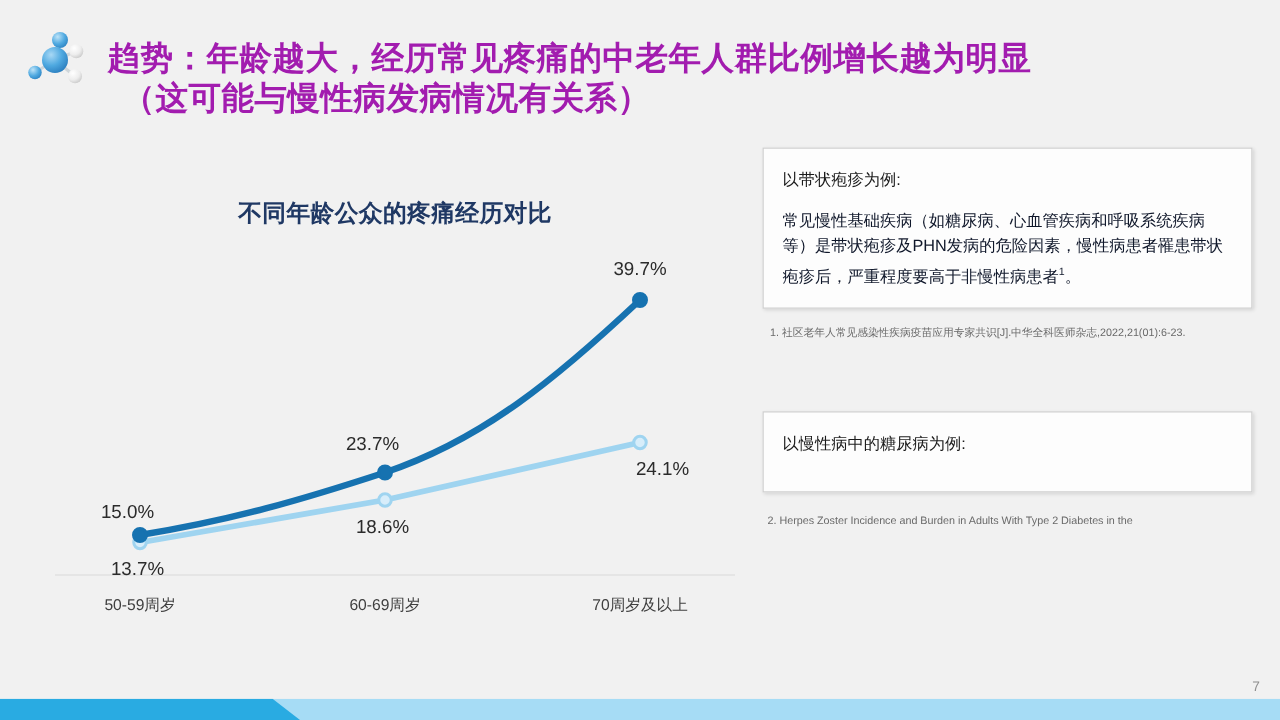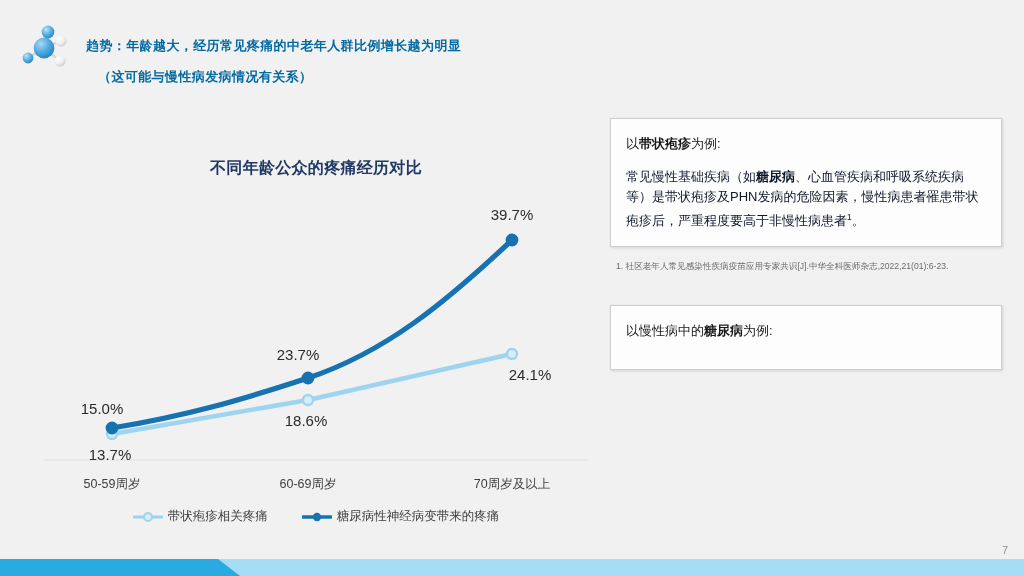--- a/index.html
+++ b/index.html
@@ -29,43 +29,42 @@
     width: 62px;
     height: 56px;
   }
   #title-block {
     position: absolute;
     left: 86px;
     top: 30px;
     width: 900px;
   }
   .title-line {
-    font-size: 13px;
+    font-size: 26px;
     font-weight: bold;
-    color: #0369a1;
+    color: #a21caf;
     letter-spacing: 0.4px;
     line-height: 32px;
     white-space: nowrap;
   }
   .title-line-2 {
     padding-left: 12px;
-    font-family: Liberation Mono, monospace;
   }
 
   
   #chart-panel {
     position: absolute;
     left: 36px;
     top: 140px;
     width: 560px;
     height: 400px;
   }
   #chart-title {
     text-align: center;
-    font-size: 16px;
+    font-size: 19px;
     font-weight: bold;
     color: #1f3864;
     letter-spacing: 0.3px;
     margin-top: 18px;
   }
   #chart-svg-wrap {
     position: absolute;
     left: 0;
     top: 38px;
     width: 560px;
@@ -110,34 +109,34 @@
     color: #1a1a1a;
     line-height: 21px;
     margin-bottom: 13px;
   }
   .box-body {
     font-size: 13px;
     color: #0f172a;
     line-height: 20px;
   }
   .b {
-    font-weight: bold;
+    font-weight: normal;
   }
   sup {
     font-size: 8.5px;
     vertical-align: super;
   }
   .citation {
     font-size: 8.6px;
     color: #6a6a6a;
     line-height: 13px;
     margin: 13px 0 0 6px;
   }
   #box-2-wrap {
-    margin-top: 32px;
+    margin-top: 56px;
   }
   #citation-2 {
     margin-top: 16px;
     margin-left: 4px;
     line-height: 13.5px;
   }
 
   
   #footer-bar {
     position: absolute;
@@ -224,36 +223,20 @@
       <text x="74" y="282" text-anchor="middle" font-family="Liberation Sans, sans-serif" font-size="15" fill="#2b2b2b">13.7%</text>
       <text x="270" y="248" text-anchor="middle" font-family="Liberation Sans, sans-serif" font-size="15" fill="#2b2b2b">18.6%</text>
       <text x="494" y="202" text-anchor="middle" font-family="Liberation Sans, sans-serif" font-size="15" fill="#2b2b2b">24.1%</text>
 
       <text x="76" y="310" text-anchor="middle" font-family="Liberation Sans, sans-serif" font-size="12.5" fill="#3f3f3f">50-59周岁</text>
       <text x="272" y="310" text-anchor="middle" font-family="Liberation Sans, sans-serif" font-size="12.5" fill="#3f3f3f">60-69周岁</text>
       <text x="476" y="310" text-anchor="middle" font-family="Liberation Sans, sans-serif" font-size="12.5" fill="#3f3f3f">70周岁及以上</text>
     </svg>
   </div>
 
-  <div id="chart-legend">
-    <div class="legend-item">
-      <svg width="30" height="12">
-        <line x1="1" y1="6" x2="29" y2="6" stroke="#9fd4f0" stroke-width="3.2" stroke-linecap="round"></line>
-        <circle cx="15" cy="6" r="4" fill="#d7edfa" stroke="#9fd4f0" stroke-width="2"></circle>
-      </svg>
-      <span class="legend-label">带状疱疹相关疼痛</span>
-    </div>
-    <div class="legend-item">
-      <svg width="30" height="12">
-        <line x1="1" y1="6" x2="29" y2="6" stroke="#1672b0" stroke-width="3.4" stroke-linecap="round"></line>
-        <circle cx="15" cy="6" r="4.2" fill="#1672b0"></circle>
-      </svg>
-      <span class="legend-label">糖尿病性神经病变带来的疼痛</span>
-    </div>
-  </div>
 </div>
 
 <div id="right-column">
 
   <div class="info-box">
     <div class="box-lead">
       <span>以</span><span class="b">带状疱疹</span><span>为例:</span>
     </div>
     <div class="box-body">
       <span>常见慢性基础疾病（如</span><span class="b">糖尿病</span><span>、心血管疾病和呼吸系统疾病等）是带状疱疹及PHN发病的危险因素，慢性病患者罹患带状疱疹后，严重程度要高于非慢性病患者</span><sup>1</sup><span>。</span>
@@ -264,20 +247,21 @@
 
   <div id="box-2-wrap">
     <div class="info-box">
       <div class="box-lead">
         <span>以慢性病中的</span><span class="b">糖尿病</span><span>为例:</span>
       </div>
     </div>
   </div>
 
   <div class="citation" id="citation-2">
+    <div>2. Herpes Zoster Incidence and Burden in Adults With Type 2 Diabetes in the</div>
   </div>
 </div>
 
 <div id="footer-bar">
   <svg width="1024" height="17" viewBox="0 0 1024 17" preserveAspectRatio="none">
     <rect x="0" y="0" width="1024" height="17" fill="#a6dcf5"></rect>
     <polygon points="0,0 218,0 240,17 0,17" fill="#29abe2"></polygon>
   </svg>
 </div>
 

